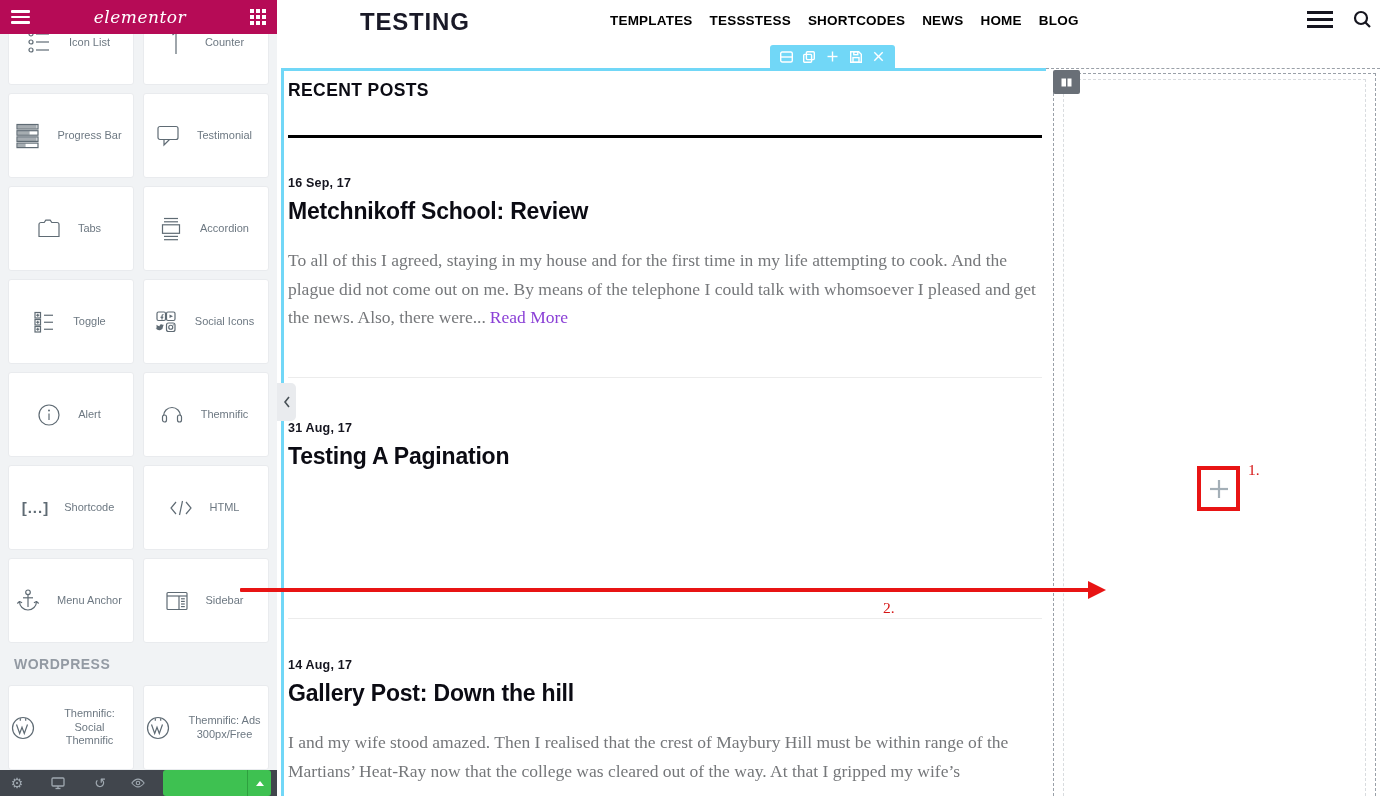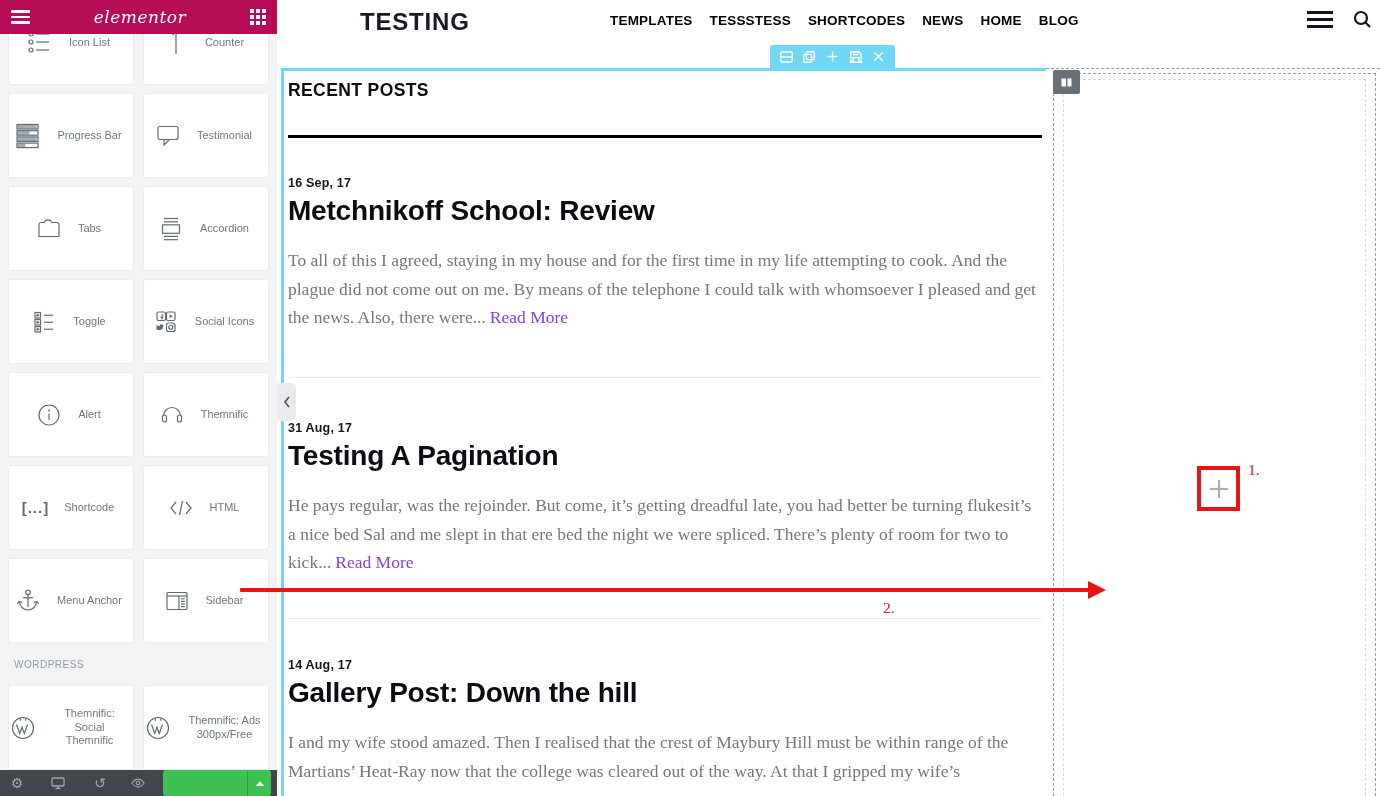--- a/index.html
+++ b/index.html
@@ -23,21 +23,21 @@
   .widgets { position:relative; z-index:1; margin-top:-34px; padding:0 8px;
              display:grid; grid-template-columns:1fr 1fr; gap:8px 9px; }
   .widget-card { height:85px; background:#fff; border:1px solid #e9ebee; border-radius:3px;
                  display:flex; flex-direction:row; align-items:center; justify-content:center;
                  gap:9px; cursor:pointer; }
   .wicon { height:30px; display:flex; align-items:center; justify-content:center; }
   .wicon svg { stroke:#5f6b74; fill:none; stroke-width:1.2; }
   .wicon .glyph { color:#5f6b74; font-size:15px; letter-spacing:1px; font-weight:bold; }
   .wlabel { font-size:11px; line-height:1.25; color:#6d7882; text-align:center; padding:0 6px; }
   .category-label { grid-column:1/3; height:26px; display:flex; align-items:center; padding-left:6px;
-                    color:#939aa3; font-size:10px; font-weight:normal; letter-spacing:.5px; }
+                    color:#939aa3; font-size:14px; font-weight:bold; letter-spacing:.5px; }
 
   .panel-footer { position:absolute; z-index:6; left:0; top:770px; width:277px; height:26px;
                   background:#41464d; display:flex; align-items:center; }
   .pf-ic { color:#9fa8b0; display:flex; align-items:center; justify-content:center;
            width:14px; height:16px; font-size:14px; line-height:1; cursor:pointer; }
   .pf-ic svg { stroke:#9fa8b0; fill:none; stroke-width:1.3; }
   .pf-gear { margin-left:10px; } .pf-mon { margin-left:27px; } .pf-hist { margin-left:28px; } .pf-eye { margin-left:24px; }
   .update-btn { position:absolute; left:163px; top:0; height:26px; width:108px; background:#3ec151;
                 border-radius:3px; display:flex; align-items:stretch; cursor:pointer; }
   .update-main { flex:1; display:flex; align-items:center; justify-content:center;
@@ -69,21 +69,21 @@
                      border-radius:0 5px 5px 0; display:flex; align-items:center; justify-content:center;
                      cursor:pointer; z-index:4; }
   .collapse-handle svg { stroke:#495157; fill:none; stroke-width:1.6; }
 
   .recent-title { position:absolute; left:11px; top:80px; font-size:17.5px; font-weight:bold;
                   letter-spacing:.4px; color:#0b0b13; }
   .title-divider { position:absolute; left:11px; top:135px; width:754px; height:3px; background:#000; }
 
   .post { position:absolute; left:11px; width:754px; }
   .post-date { font-size:12.5px; font-weight:bold; color:#15151f; letter-spacing:.2px; }
-  .post-title { margin-top:7px; font-size:28px; line-height:28px; font-weight:bold;
+  .post-title { margin-top:7px; font-size:23px; line-height:28px; font-weight:bold;
                 letter-spacing:-0.2px; color:#0b0b13; cursor:pointer; }
   .post-excerpt { margin-top:21px; font-family:"Liberation Serif", serif; font-size:17.5px;
                   line-height:28.5px; color:#75777a; }
   .read-more { color:#8a3fd6; cursor:pointer; margin-left:4px; }
   .post-sep { position:absolute; left:11px; width:754px; height:1px; background:#ececec; }
 
   .col-outer { position:absolute; left:776px; top:73px; width:323px; height:723px;
                border:1px dashed #9aa0a8; border-bottom:none; }
   .col-inner { position:absolute; left:786px; top:79px; width:303px; height:717px;
                border:1px dashed #d9dcdf; border-bottom:none; }
@@ -181,21 +181,20 @@
     <div class="post" style="top:176px;">
       <div class="post-date">16 Sep, 17</div>
       <div class="post-title">Metchnikoff School: Review</div>
       <p class="post-excerpt"><span>To all of this I agreed, staying in my house and for the first time in my life attempting to cook. And the plague did not come out on me. By means of the telephone I could talk with whomsoever I pleased and get the news. Also, there were...</span><a class="read-more">Read More</a></p>
     </div>
     <div class="post-sep" style="top:377px;"></div>
 
     <div class="post" style="top:421px;">
       <div class="post-date">31 Aug, 17</div>
       <div class="post-title">Testing A Pagination</div>
-      <p class="post-excerpt"><span>He pays regular, was the rejoinder. But come, it’s getting dreadful late, you had better be turning flukesit’s a nice bed Sal and me slept in that ere bed the night we were spliced. There’s plenty of room for two to kick...</span><a class="read-more">Read More</a></p>
     </div>
     <div class="post-sep" style="top:618px;"></div>
 
     <div class="post" style="top:658px;">
       <div class="post-date">14 Aug, 17</div>
       <div class="post-title">Gallery Post: Down the hill</div>
       <p class="post-excerpt"><span>I and my wife stood amazed. Then I realised that the crest of Maybury Hill must be within range of the Martians’ Heat-Ray now that the college was cleared out of the way. At that I gripped my wife’s</span></p>
     </div>
 
     <div class="col-outer"></div>

